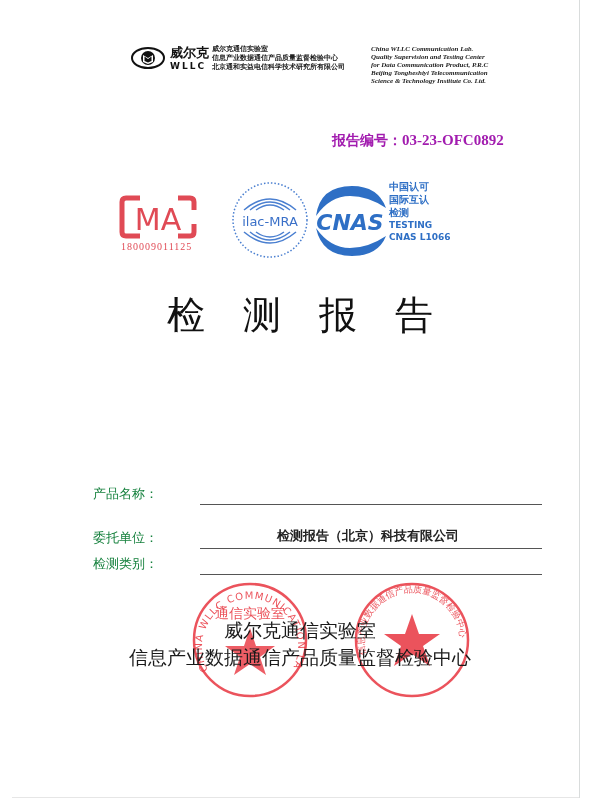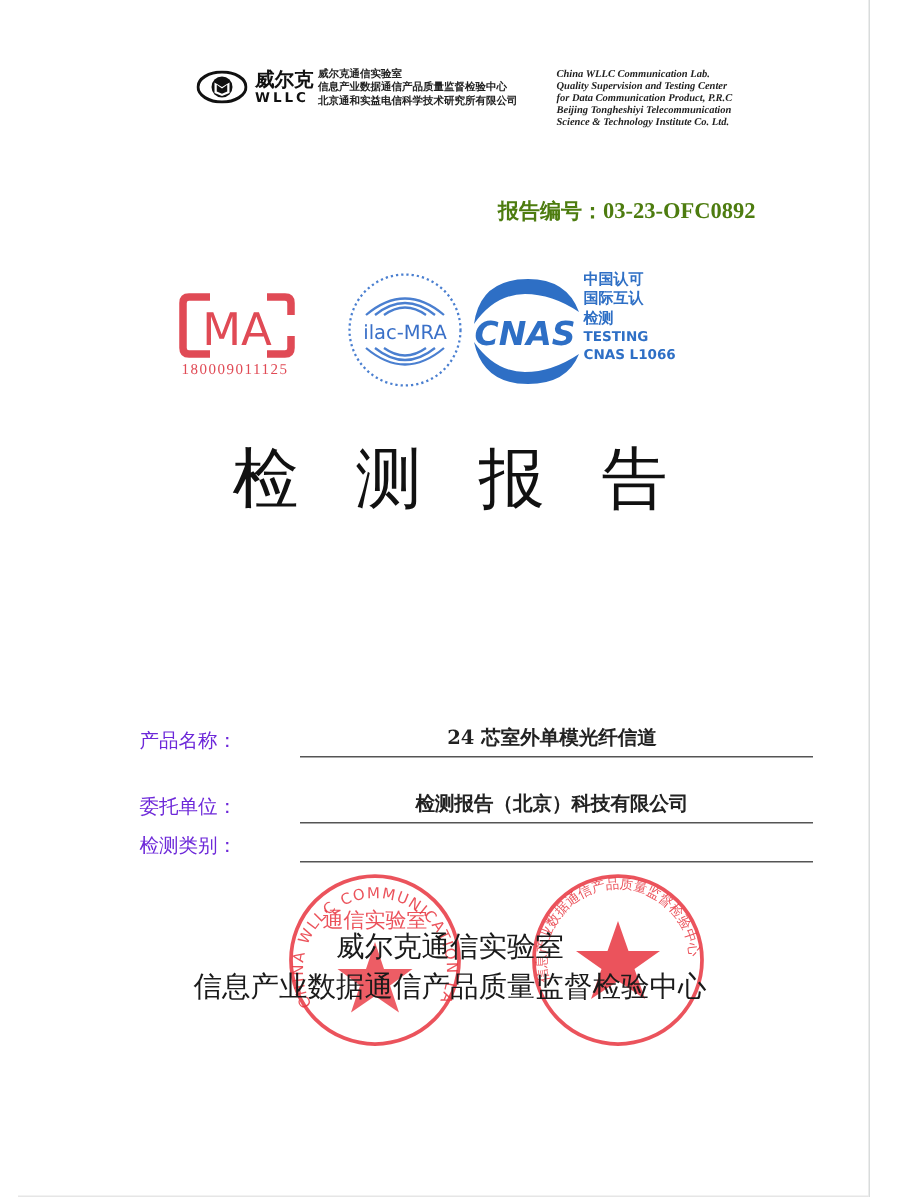--- a/index.html
+++ b/index.html
@@ -8,36 +8,36 @@
   .edge-right { position:absolute; left:579px; top:0; width:1px; height:798px; background:#d9dcdc; }
   .edge-bottom { position:absolute; left:12px; top:797px; width:567px; height:1px; background:#e6e6e6; }
 
   
   .hdr-logo { position:absolute; left:131px; top:47px; width:34px; height:22px; }
   .hdr-brand-cn { position:absolute; left:170px; top:44px; font-family:Liberation Sans, sans-serif; font-size:13px; font-weight:bold; letter-spacing:0px; color:#111; }
   .hdr-brand-en { position:absolute; left:170px; top:61px; font-family:"DejaVu Sans", sans-serif; font-size:9px; font-weight:bold; letter-spacing:2px; color:#111; }
   .hdr-lines-cn { position:absolute; left:212px; top:45px; font-family:"DejaVu Sans", sans-serif; font-size:7px; line-height:9px; font-weight:bold; color:#222; white-space:nowrap; }
   .hdr-lines-en { position:absolute; left:371px; top:45px; font-family:"Liberation Serif", serif; font-size:7px; line-height:8px; font-style:italic; font-weight:bold; color:#222; white-space:nowrap; }
 
-  .report-no { position:absolute; left:332px; top:132px; font-family:"Liberation Serif", serif; font-size:15px; font-weight:bold; color:#4d7c0f; white-space:nowrap; }
+  .report-no { position:absolute; left:332px; top:132px; font-family:"Liberation Serif", serif; font-size:15px; font-weight:bold; color:#a21caf; white-space:nowrap; }
   .report-no .lbl { font-family:"DejaVu Sans", sans-serif; font-size:14px; }
 
   
   .cma { position:absolute; left:118px; top:190px; width:80px; height:62px; }
   .cma-num { position:absolute; left:121px; top:241px; font-family:Liberation Serif, serif; font-size:10px; color:#e04a55; letter-spacing:1px; }
   .ilac { position:absolute; left:230px; top:180px; width:80px; height:80px; }
   .cnas { position:absolute; left:308px; top:180px; width:82px; height:80px; }
   .cnas-text { position:absolute; left:389px; top:180px; font-family:"DejaVu Sans", sans-serif; font-weight:bold; color:#2e6fc5; font-size:10px; line-height:13px; white-space:nowrap; }
   .cnas-text .en { font-size:9px; line-height:12px; }
 
-  .title { position:absolute; left:0; width:600px; top:290px; text-align:center; font-family:"DejaVu Sans", sans-serif; font-size:44px; letter-spacing:38px; text-indent:38px; color:#111; font-weight:normal; }
+  .title { position:absolute; left:0; width:600px; top:290px; text-align:center; font-family:"DejaVu Sans", sans-serif; font-size:38px; letter-spacing:38px; text-indent:38px; color:#111; font-weight:normal; }
 
   
   .field { position:absolute; left:93px; width:440px; height:24px; }
-  .field .lbl { position:absolute; left:0; top:3px; font-size:13px; font-family:"DejaVu Serif", serif; color:#6d28d9; }
+  .field .lbl { position:absolute; left:0; top:3px; font-size:13px; font-family:"DejaVu Serif", serif; color:#15803d; }
   .field .val { position:absolute; left:110px; width:330px; top:1px; text-align:center; font-size:13px; font-family:"DejaVu Serif", serif; color:#222; font-weight:bold; }
   .field .line { position:absolute; left:107px; width:342px; top:22px; height:1px; background:#555; }
 
   
   .seal { position:absolute; }
   .org { position:absolute; left:0; width:600px; text-align:center; font-family:"DejaVu Sans", sans-serif; color:#1a1a1a; font-size:19px; }
 </style>
 </head>
 <body>
 
@@ -98,21 +98,20 @@
   <div>国际互认</div>
   <div>检测</div>
   <div class="en">TESTING</div>
   <div class="en">CNAS L1066</div>
 </div>
 
 <div class="title">检测报告</div>
 
 <div class="field" style="top:482px;">
   <span class="lbl">产品名称：</span>
-  <span class="val">24 芯室外单模光纤信道</span>
   <div class="line"></div>
 </div>
 <div class="field" style="top:509px;margin-top:17px;">
   <span class="lbl">委托单位：</span>
   <span class="val">检测报告（北京）科技有限公司</span>
   <div class="line"></div>
 </div>
 <div class="field" style="top:532px;margin-top:20px;">
   <span class="lbl">检测类别：</span>
   <div class="line"></div>

